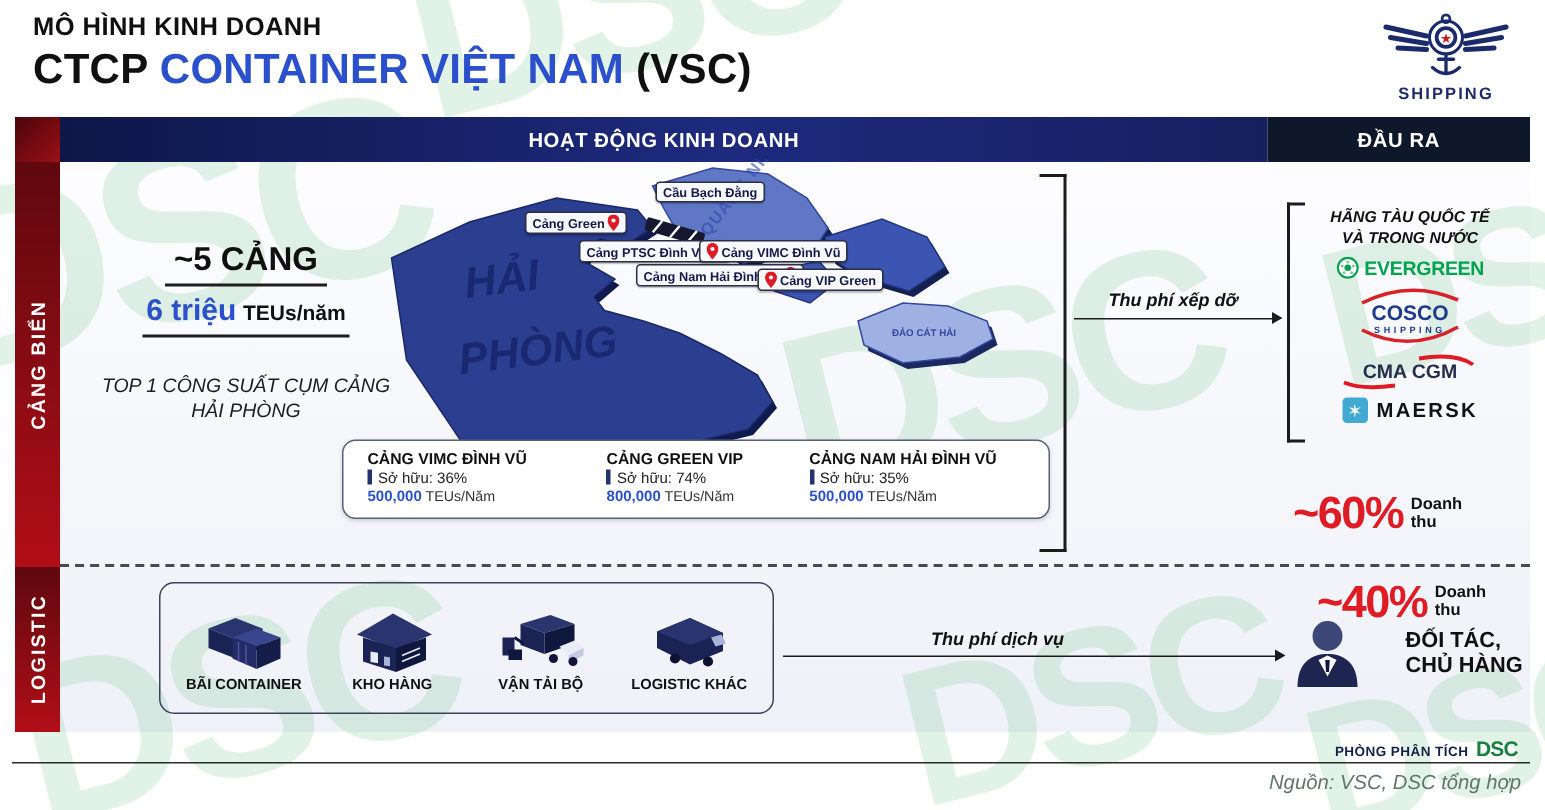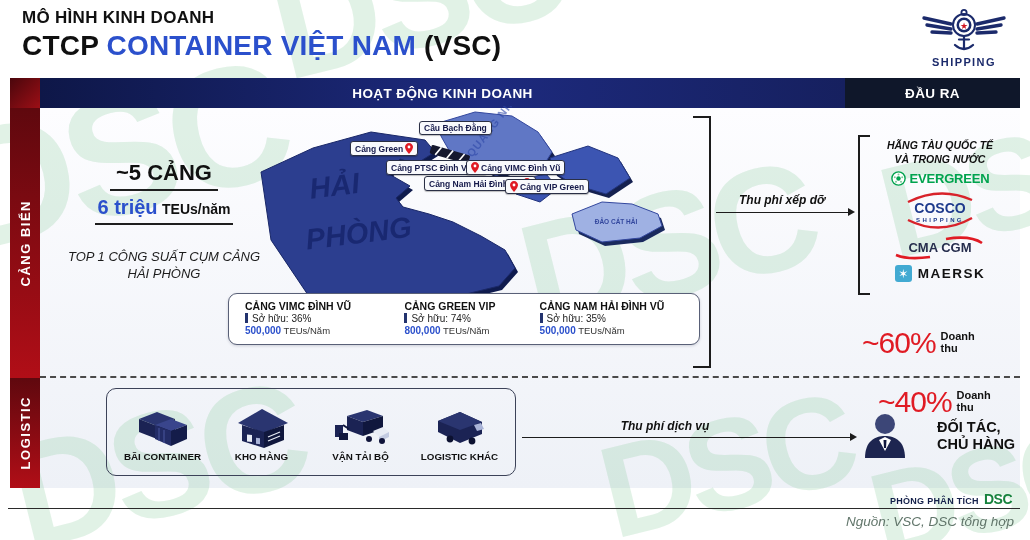--- a/index.html
+++ b/index.html
@@ -85,21 +85,21 @@
   .cust-title { font-size:10.5px; font-weight:800; font-style:italic; color:#101010; text-align:center; line-height:1.3; }
   .logo-evergreen { display:flex; align-items:center; gap:4px; }
   .logo-evergreen .txt { font-size:13px; font-weight:800; color:#00a34e; letter-spacing:-.2px; }
   .logo-maersk { display:flex; align-items:center; gap:6px; }
   .maersk-box { width:17px; height:17px; background:#42aad2; border-radius:3px; display:flex;
                 align-items:center; justify-content:center; color:#fff; font-size:12px; line-height:1; }
   .logo-maersk .txt { font-size:13.5px; font-weight:800; color:#121212; letter-spacing:1.5px; }
 
   
   .share { position:absolute; display:flex; align-items:flex-start; gap:5px; }
-  .share-val { font-size:30px; font-weight:400; color:#e01b24; line-height:1; letter-spacing:-1px; }
+  .share-val { font-size:30px; font-weight:700; color:#e01b24; line-height:1; letter-spacing:-1px; }
   .share-note { font-size:11px; font-weight:700; color:#111; line-height:1.08; padding-top:3px; }
 
   
   .log-box { position:absolute; left:106px; top:388px; width:410px; height:88px; border:1.5px solid #3c4258;
              border-radius:10px; display:flex; align-items:center; justify-content:space-around; padding:0 6px; }
   .log-item { display:flex; flex-direction:column; align-items:center; width:96px; }
   .log-item .lbl { font-size:9.8px; font-weight:800; color:#101010; white-space:nowrap; margin-top:2px; }
 
   .partner-text { position:absolute; left:912px; top:419px; font-size:14.5px; font-weight:800; color:#101010; line-height:1.18;margin-left:25px; }
   .partner-avatar { position:absolute; left:862px; top:410px; }
@@ -200,21 +200,21 @@
       <line x1="32" y1="-3" x2="28" y2="6" stroke="#fff" stroke-width="1.6"></line>
     </g>
 
     <g transform="rotate(-7 100 100)" fill="#16246b" opacity="0.82" font-weight="800" font-style="italic">
       <text x="62" y="88" font-size="29">HẢI</text>
       <text x="52" y="138" font-size="29">PHÒNG</text>
     </g>
     <text x="222" y="52" font-size="11" font-weight="700" fill="#2d47a8" opacity="0.6" letter-spacing="1" transform="rotate(-52 222 52)">QUẢNG NINH</text>
   </svg>
 
-  <div class="map-label" style="left:419px; top:121px;">
+  <div class="map-label" style="left:437px; top:121px;">
       <span>Cầu Bạch Đằng</span>
     </div>
   <div class="map-label" style="left:350px; top:141px;">
       <span>Cảng Green</span>
       <svg width="8" height="11" viewBox="0 0 8 11">
         <path d="M4,0 C6.2,0 8,1.8 8,4 C8,6.8 4,11 4,11 C4,11 0,6.8 0,4 C0,1.8 1.8,0 4,0 Z" fill="#e01b24"></path>
         <circle cx="4" cy="4" r="1.4" fill="#fff"></circle>
       </svg>
     </div>
   <div class="map-label" style="left:386px; top:160px;">

